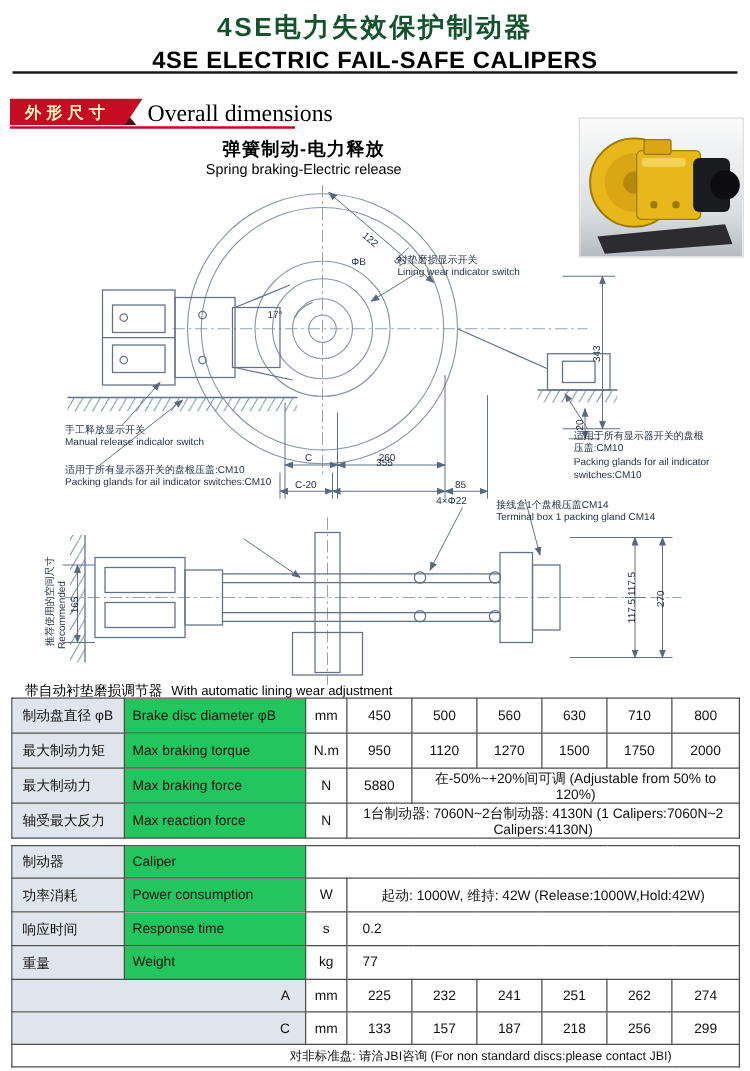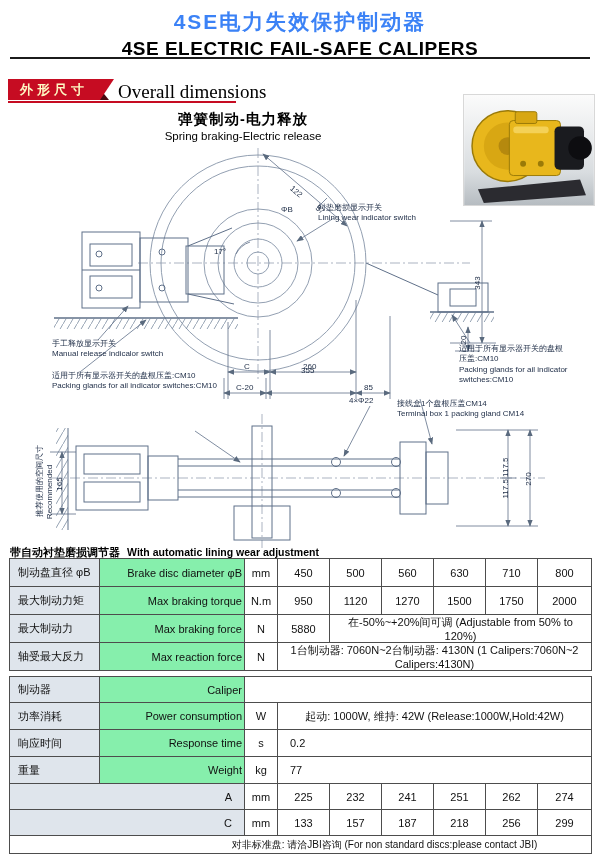--- a/index.html
+++ b/index.html
@@ -1,19 +1,19 @@
 <!DOCTYPE html>
 <html><head>
 <meta charset="utf-8">
 <style>
   * { margin:0; padding:0; box-sizing:border-box; }
   body { background:#ffffff; font-family:"Liberation Sans","DejaVu Sans",sans-serif; }
   .page { position:relative; width:600px; height:857px; background:#ffffff; margin:0 auto; overflow:hidden; }
 
-  .title-cn { padding-top:8px; text-align:center; font-size:21px; font-weight:bold; letter-spacing:2px; color:#3b82f6; }
+  .title-cn { padding-top:8px; text-align:center; font-size:21px; font-weight:bold; letter-spacing:2px; color:#14532d; }
   .title-en { text-align:center; font-size:19px; font-weight:bold; letter-spacing:.5px; margin-top:2px; color:#000; }
   .header-rule { position:absolute; left:10px; right:10px; top:57px; height:2px; background:#1b1b1b; }
 
   .ribbon { position:absolute; left:8px; top:79px; width:92px; height:21px; background:#c60c22; color:#fef9c3;
             font-size:13px; font-weight:bold; letter-spacing:4px; line-height:21px; text-align:center; }
   .ribbon::after { content:""; position:absolute; left:100%; top:0; width:0; height:0;
                    border-top:21px solid #c60c22; border-right:14px solid transparent; }
   .ribbon::before { content:""; position:absolute; left:100%; top:10px; width:0; height:0;
                     border-bottom:11px solid #4a0810; border-right:9px solid transparent; }
   .section-sub { position:absolute; left:118px; top:81px; font-family:"Liberation Serif","DejaVu Serif",serif;
@@ -27,28 +27,28 @@
   .draw-title { position:absolute; left:138px; top:110px; width:210px; text-align:center; color:#000; }
   .draw-title .cn { font-size:14.5px; font-weight:bold; letter-spacing:1px; }
   .draw-title .en { font-size:11.5px; margin-top:1px; }
 
   .lbl { position:absolute; font-size:8px; line-height:1.3; color:#1c2b45; white-space:nowrap; }
   .lbl.rot { transform:rotate(-90deg); transform-origin:center; text-align:center; height:10px; }
   .lbl.slant { transform:rotate(40deg); transform-origin:center; }
   .brakeoff-box { position:absolute; left:82px; top:418px; width:112px; border:1px solid #2a3550;
                   padding:2px 4px; font-size:8px; line-height:1.3; color:#1c2b45; background:#fff; }
 
-  .note { position:absolute; left:10px; top:545px; font-size:11px; color:#000; font-weight:bold; }
+  .note { position:absolute; left:20px; top:545px; font-size:11px; color:#000; font-weight:normal; }
   .note .en { font-size:10.5px; margin-left:4px; }
 
   table.spec { position:absolute; left:9px; border-collapse:collapse; table-layout:fixed; width:582px;
                font-size:11px; color:#111; }
   .spec td { border:1px solid #4d4d4d; text-align:center; vertical-align:middle; padding:0 2px; overflow:hidden; }
   .spec td.lc  { background:#dfe5ec; text-align:left; padding-left:8px; }
-  .spec td.lc2 { background:#86efac; text-align:right; padding-left:6px; }
+  .spec td.lc2 { background:#22c55e; text-align:left; padding-left:6px; }
   .spec td.ra  { background:#dfe5ec; text-align:right; padding-right:12px; }
   .spec td.left{ text-align:left; padding-left:12px; }
   .spec td.footer { text-align:center; padding-left:170px; font-size:10px;margin-top:32px; }
   .t1 { top:558px; } .t1 tr { height:28px; }
   .t2 { top:676px; } .t2 tr { height:27px; }
   .t2 tr.h26 { height:26px; } .t2 tr.hf { height:18px; }
 </style>
 </head>
 <body>
 

